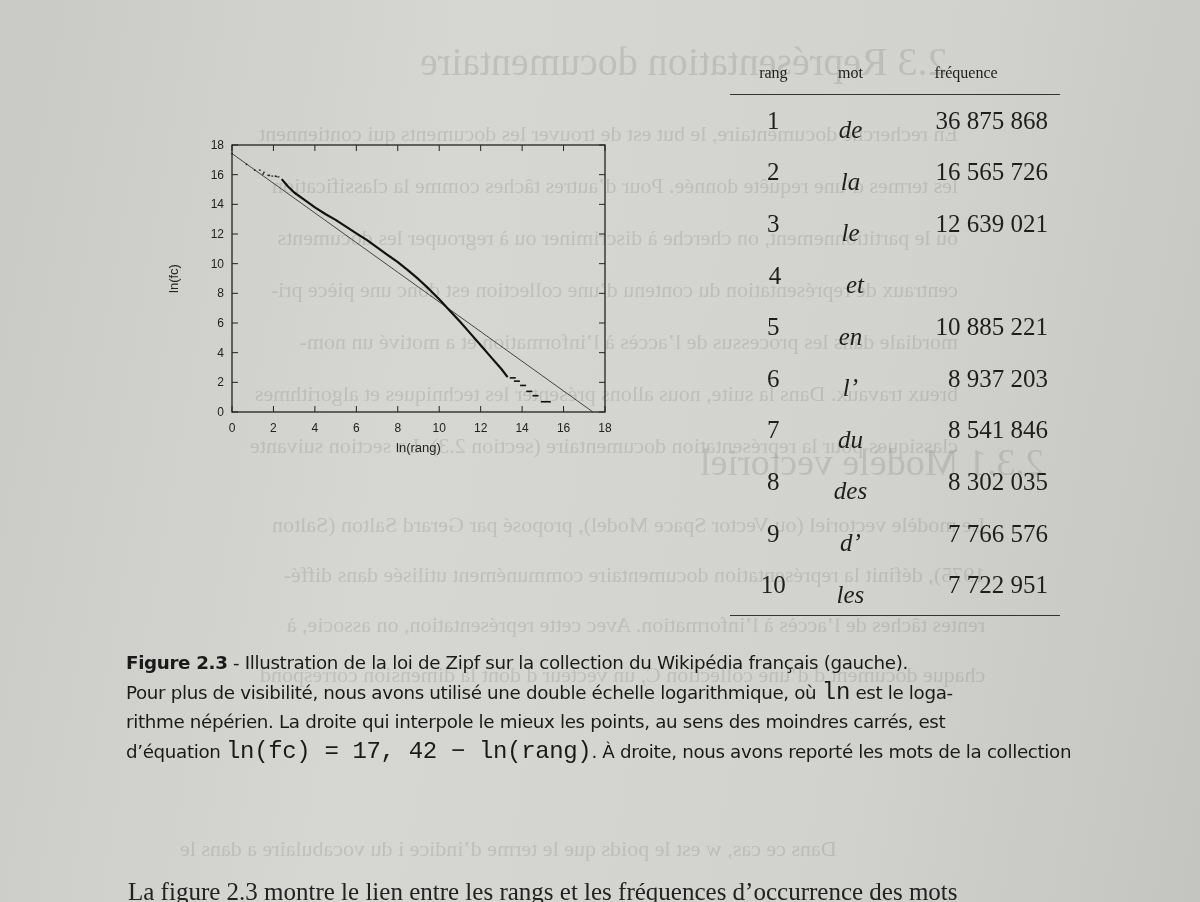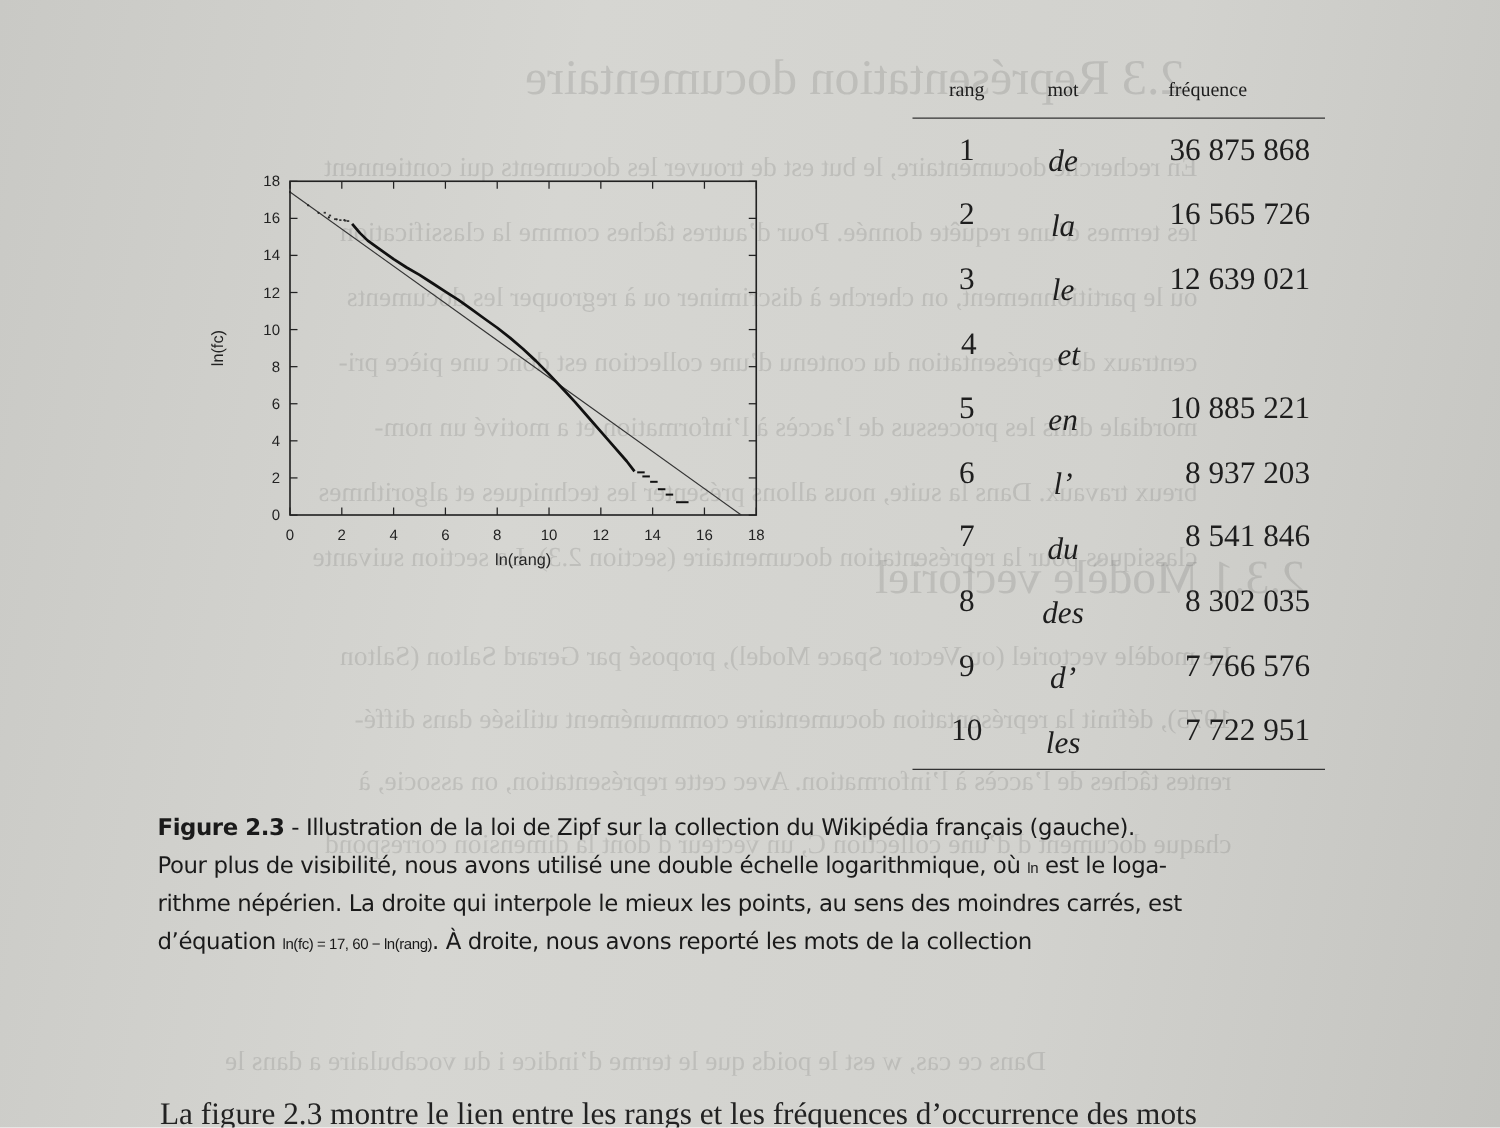--- a/index.html
+++ b/index.html
@@ -28,21 +28,21 @@
   .c-freq { width: 170px; text-align: right; padding-right: 12px; font-family: Liberation Serif, serif; }
   .row .c-mot { font-style: italic; margin-top: 19px; }
   .table-bottom { border-top: 1.5px solid #333; margin-top: 4px; }
   
   #caption {
     position: absolute; left: 126px; top: 648px; width: 970px;
     font-family: "DejaVu Sans", sans-serif; font-size: 18.3px; line-height: 29.5px;
     color: #1a1a1a; letter-spacing: -0.35px;
   }
   #caption .fig-label { font-weight: bold; }
-  #caption .math { font-family: Liberation Sans, sans-serif; font-size: 12px; }
+  #caption .math { font-family: Liberation Mono, monospace; font-size: 24px; }
   #next-para {
     position: absolute; left: 128px; top: 878px; font-size: 25px;
     color: #222; white-space: nowrap;
   }
 </style>
 </head>
 <body>
 
 <div class="ghost" style="left:420px;top:38px;font-size:40px;">2.3 Représentation documentaire</div>
 <div class="ghost" style="left:250px;top:108px;font-size:22px;line-height:52px;">En recherche documentaire, le but est de trouver les documents qui contiennent<br>les termes d’une requête donnée. Pour d’autres tâches comme la classification<br>ou le partitionnement, on cherche à discriminer ou à regrouper les documents<br>centraux de représentation du contenu d’une collection est donc une pièce pri-<br>mordiale dans les processus de l’accès à l’information et a motivé un nom-<br>breux travaux. Dans la suite, nous allons présenter les techniques et algorithmes<br>classiques pour la représentation documentaire (section 2.3). La section suivante</div>
@@ -195,16 +195,16 @@
         <div class="c-freq">7 722 951</div>
       </div>
     </div>
   <div class="table-bottom"></div>
 </div>
 
 <div id="caption">
   <div><span class="fig-label">Figure 2.3</span><span> - Illustration de la loi de Zipf sur la collection du Wikipédia français (gauche).</span></div>
   <div><span>Pour plus de visibilité, nous avons utilisé une double échelle logarithmique, où </span><span class="math">ln</span><span> est le loga-</span></div>
   <div>rithme népérien. La droite qui interpole le mieux les points, au sens des moindres carrés, est</div>
-  <div><span>d’équation </span><span class="math">ln(fc) = 17, 60 − ln(rang)</span><span>. À droite, nous avons reporté les mots de la collection</span></div>
+  <div><span>d’équation </span><span class="math">ln(fc) = 17, 42 − ln(rang)</span><span>. À droite, nous avons reporté les mots de la collection</span></div>
 </div>
 
 <div id="next-para">La figure 2.3 montre le lien entre les rangs et les fréquences d’occurrence des mots</div>
 
 </body></html>

